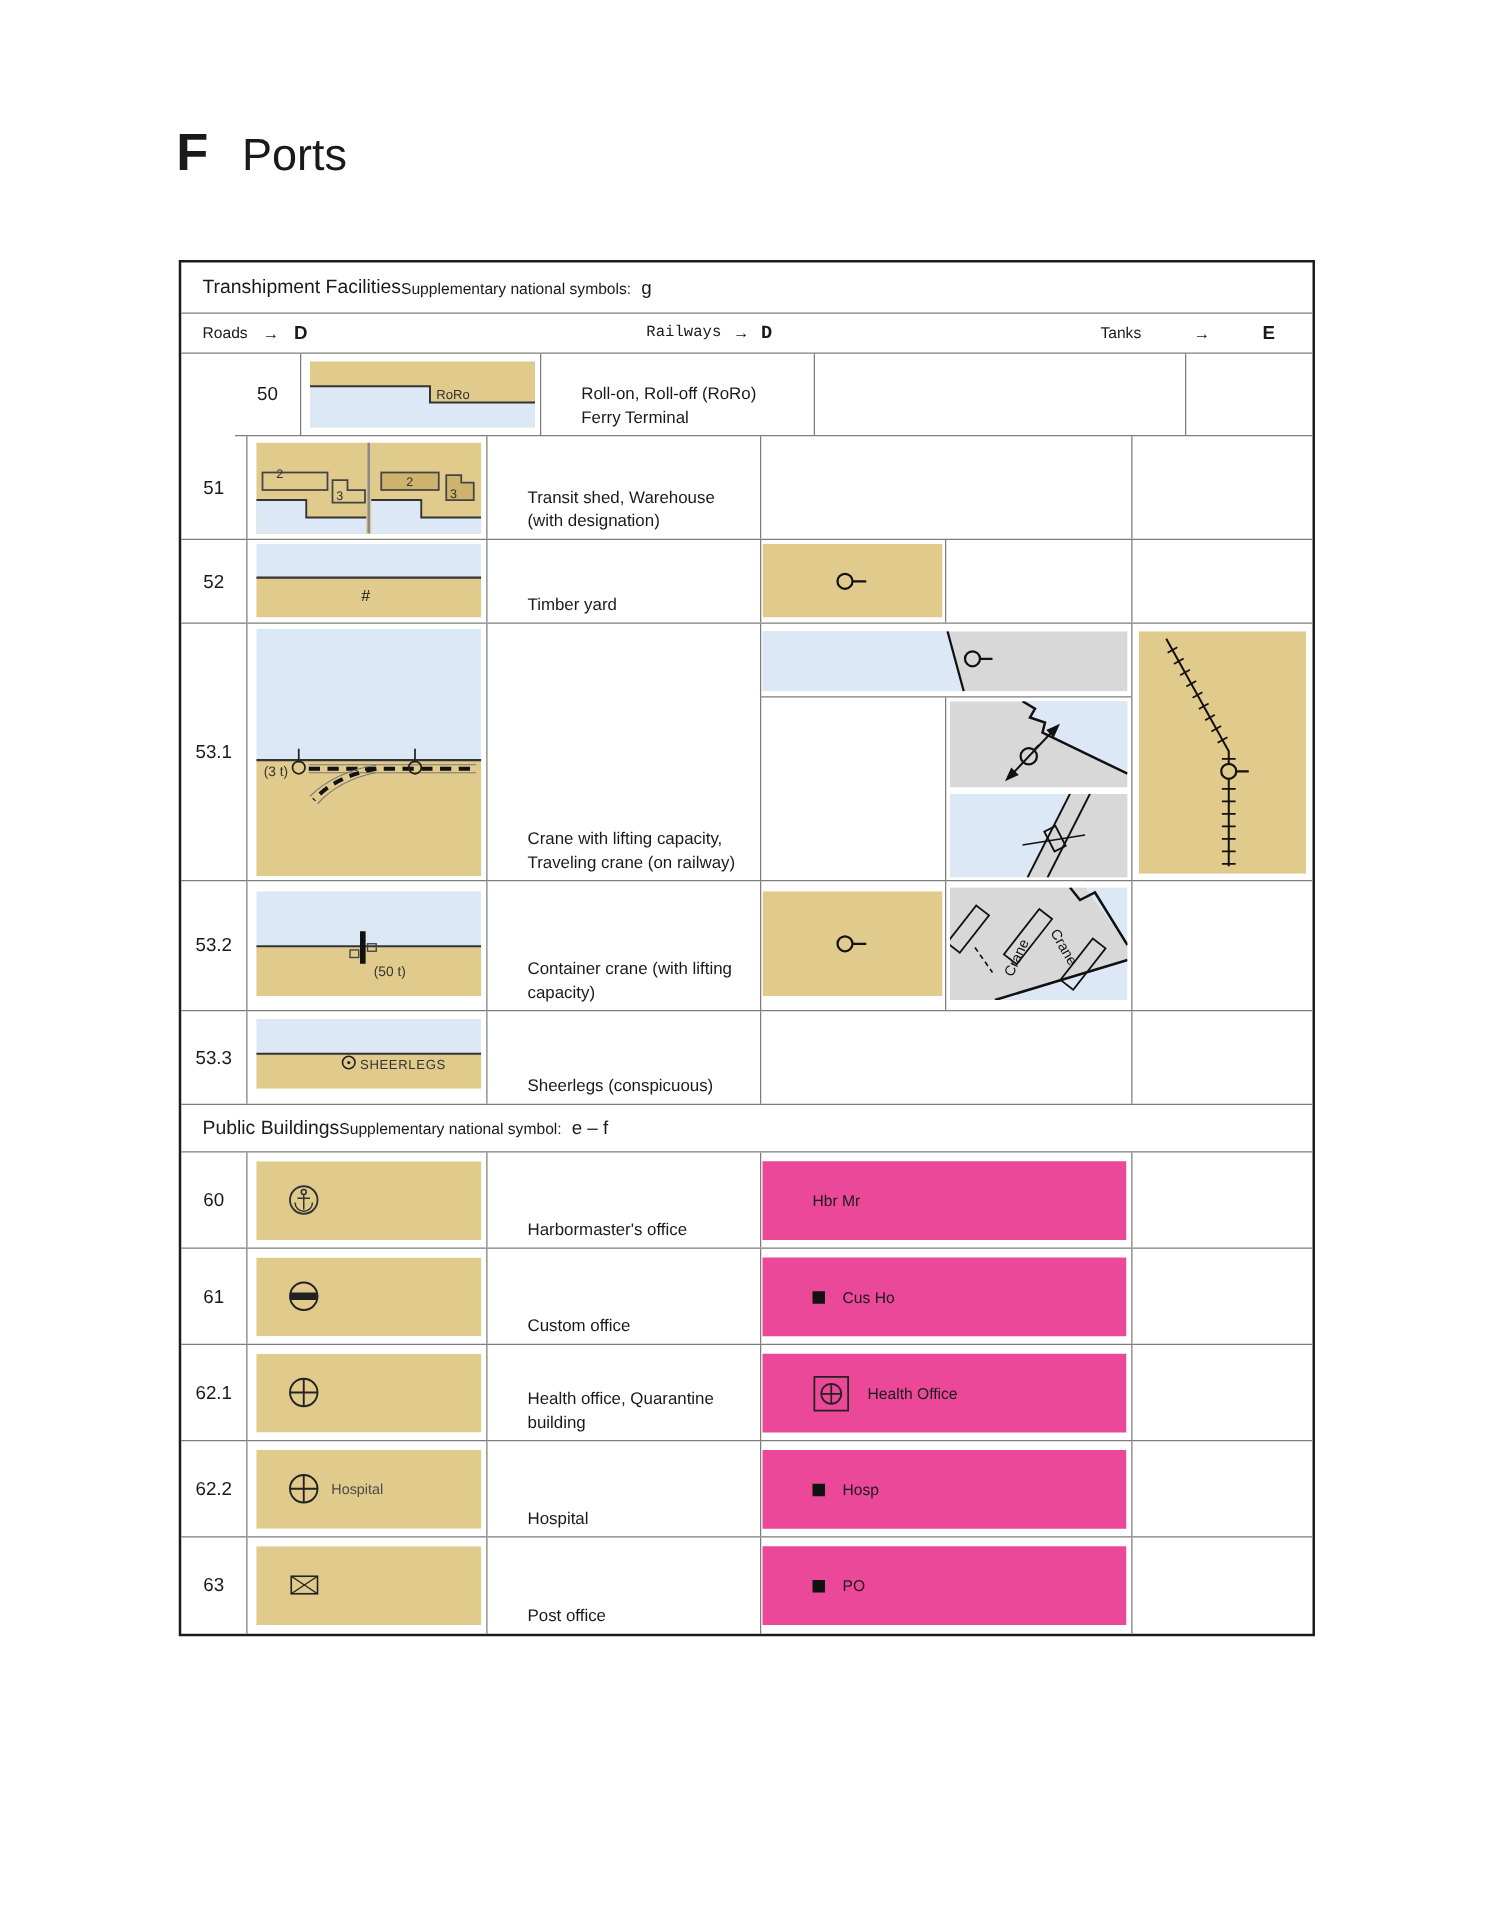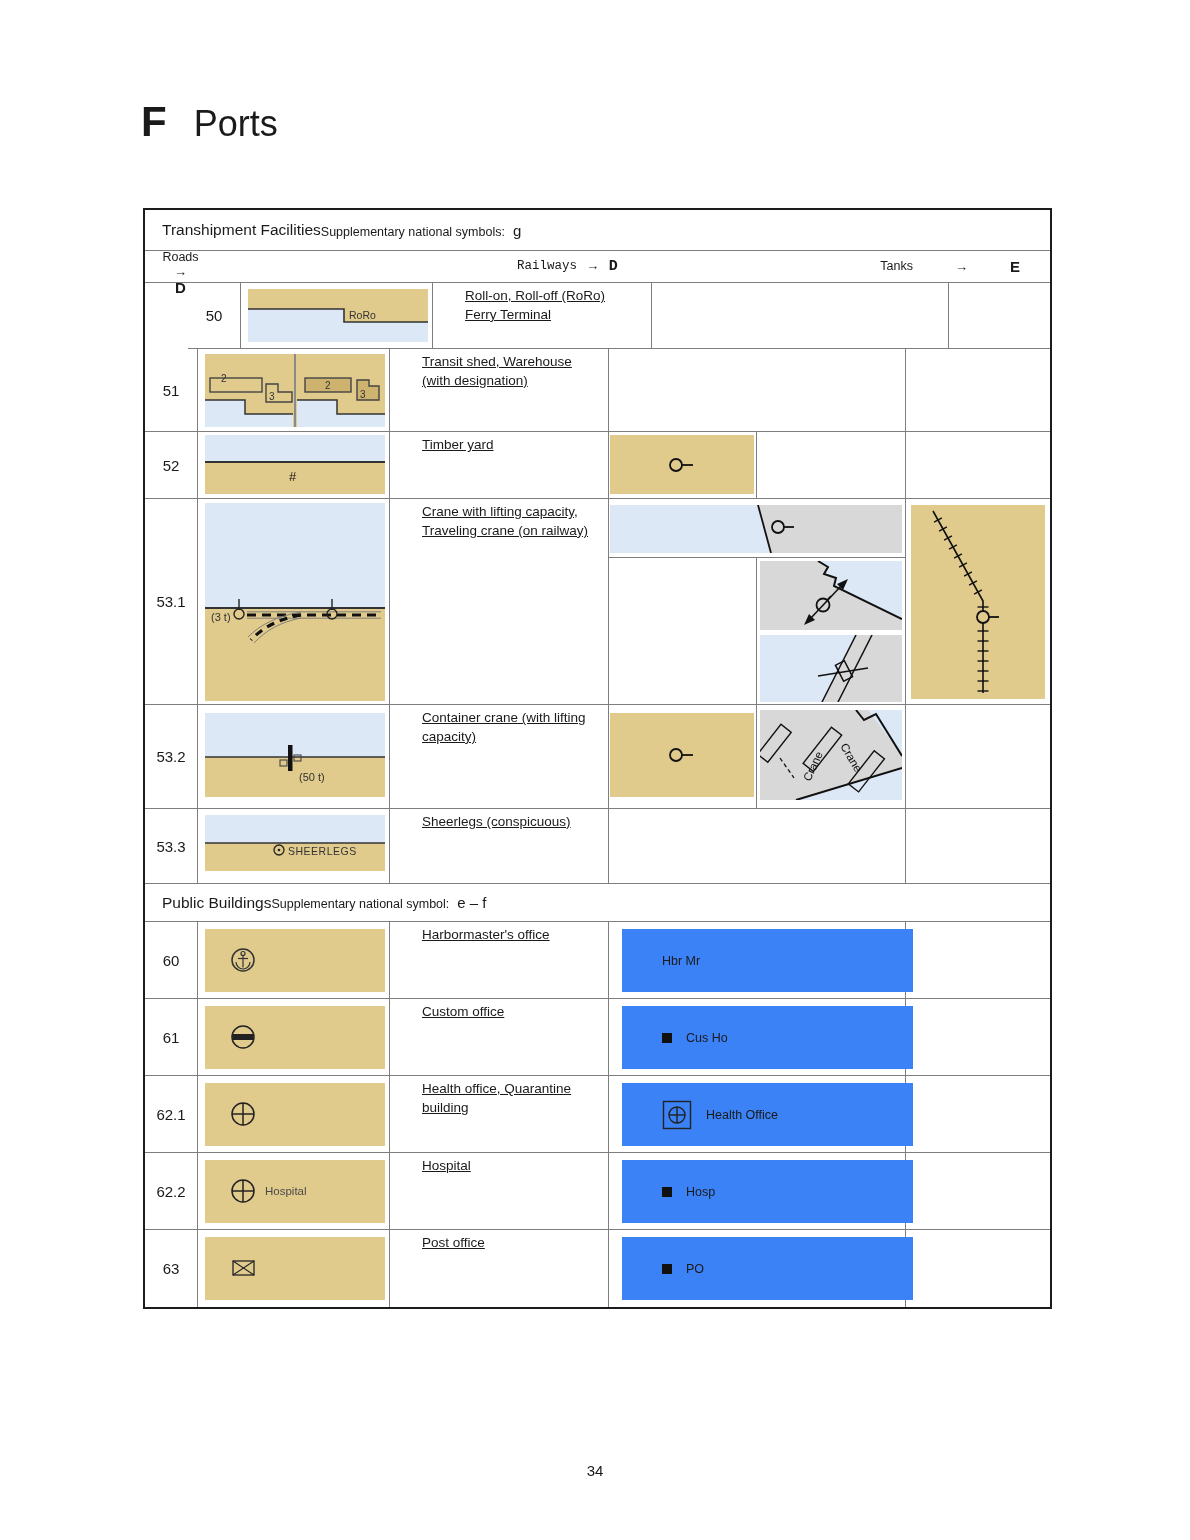--- a/index.html
+++ b/index.html
@@ -6,35 +6,35 @@
   .page{position:relative;width:1190px;height:1540px;background:#fff;
         font-family:"Liberation Sans", sans-serif;color:#1a1a1a;overflow:hidden;}
   .title-row{position:absolute;left:141px;top:98px;display:flex;align-items:baseline;}
   .sec-letter{font-size:42px;font-weight:bold;letter-spacing:1px;}
   .sec-title{font-size:36px;margin-left:26px;}
   .tbl{position:absolute;left:143px;top:208px;width:905px;height:1097px;border:2px solid #1c1c1c;}
   .row{position:absolute;left:0;right:0;border-bottom:1px solid #7e7e7e;}
   .c{position:absolute;top:0;bottom:0;border-right:1px solid #7e7e7e;}
   .c-num{left:0;width:52px;display:flex;align-items:center;justify-content:center;font-size:15px;}
   .c-sym{left:53px;width:191px;}
-  .c-desc{left:245px;width:218px;display:flex;align-items:flex-start;text-decoration:underline;}
+  .c-desc{left:245px;width:218px;display:flex;align-items:flex-end;}
   .c-desc .txt{padding:4px 14px 4px 32px;font-size:13.5px;line-height:1.4;}
   .c-4{left:464px;width:296px;}
   .c-4a{left:464px;width:147px;}
   .c-4b{left:612px;width:148px;}
   .c-5{left:761px;width:144px;border-right:none;}
   .hdrflex{display:flex;align-items:center;justify-content:flex-start;padding:0 13px 0 17px;}
   .hdr-title{font-size:15.5px;}
   .supp{font-size:12.5px;display:flex;align-items:baseline;gap:8px;}
   .supp .val{font-size:15px;}
   .ref-group{position:absolute;top:0;bottom:0;display:flex;align-items:center;font-size:12.5px;}
   .ref-group .arrow{margin:0 12px;font-size:13px;}
   .ref-group .letter{font-size:15px;font-weight:bold;}
   .symbox{position:absolute;display:block;}
-  .tanbox{position:absolute;background:#3b82f6;margin-left:12px;}
+  .tanbox{position:absolute;background:#ec4899;}
   .abbr-line{position:absolute;inset:0;display:flex;align-items:center;padding-left:40px;gap:14px;font-size:12.5px;}
   .sq{width:10px;height:10px;background:#111;flex:0 0 auto;}
   .pageno{position:absolute;left:0;right:0;top:1462px;text-align:center;font-size:15px;}
   svg text{font-family:"Liberation Sans", sans-serif;}
   .s531-top{position:absolute;left:0;top:0;width:100%;height:58px;border-bottom:1px solid #7e7e7e;}
   .s531-bl{position:absolute;left:0;top:59px;bottom:0;width:147px;border-right:1px solid #7e7e7e;}
   .s531-br{position:absolute;left:148px;top:59px;bottom:0;right:0;}
 </style>
 </head>
 <body>
@@ -50,21 +50,21 @@
 
     <div class="row hdrflex" style="top:0;height:40px;">
       <span class="hdr-title">Transhipment Facilities</span>
       <span class="supp">
         <span>Supplementary national symbols:</span>
         <span class="val">g</span>
       </span>
     </div>
 
     <div class="row" style="top:40px;height:32px;">
-      <span class="ref-group" style="left:17px;flex-direction:column;">
+      <span class="ref-group" style="left:17px;">
         <span>Roads</span>
         <span class="arrow">→</span>
         <span class="letter">D</span>
       </span>
       <span class="ref-group" style="left:372px;font-family:Liberation Mono, monospace;">
         <span>Railways</span>
         <span class="arrow">→</span>
         <span class="letter">D</span>
       </span>
       <span class="ref-group" style="right:30px;gap:30px;">
@@ -418,14 +418,13 @@
               <span class="sq"></span>
               <span>PO</span>
             </div>
         </div>
       </div>
       <div class="c c-5"></div>
     </div>
 
   </div>
 
-  <div class="pageno">34</div>
 </div>
 
 </body></html>

